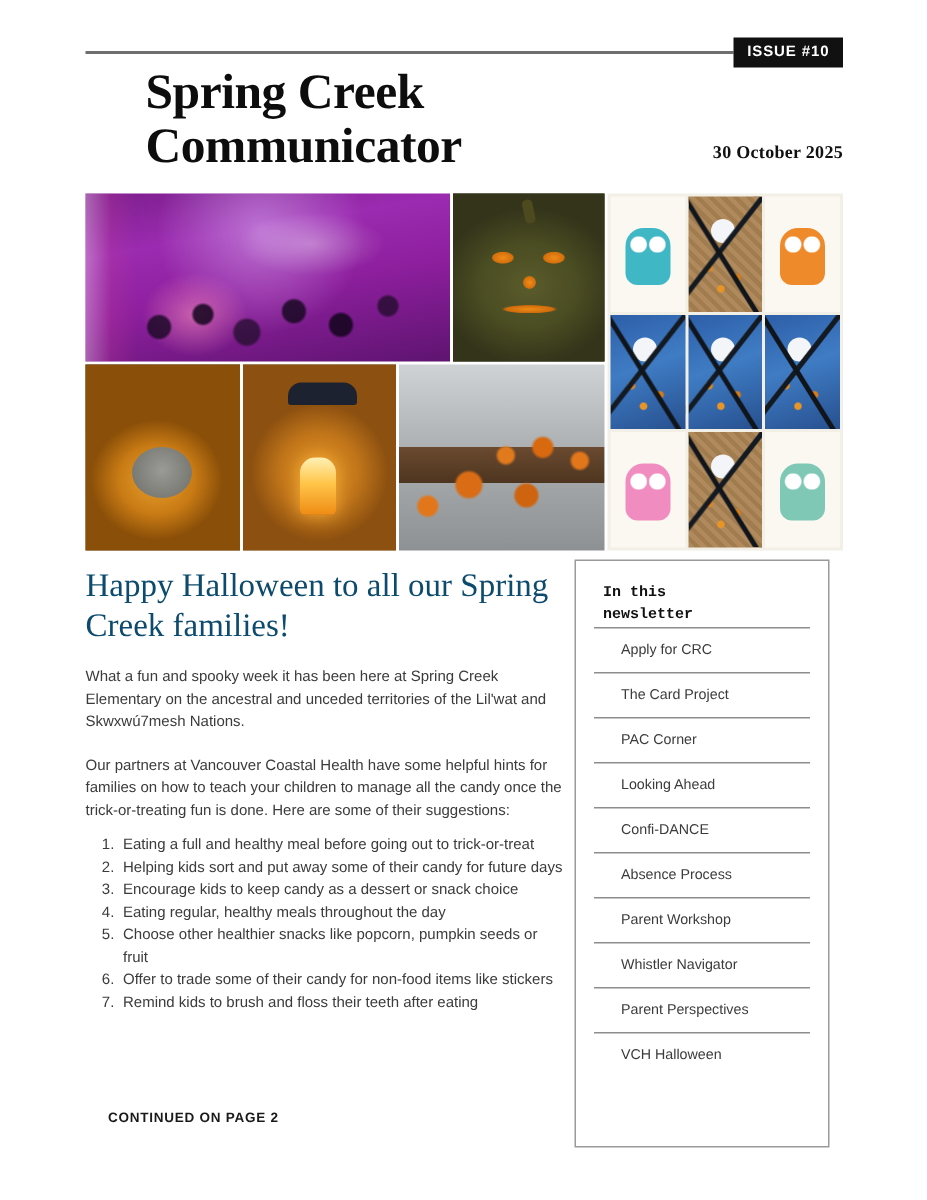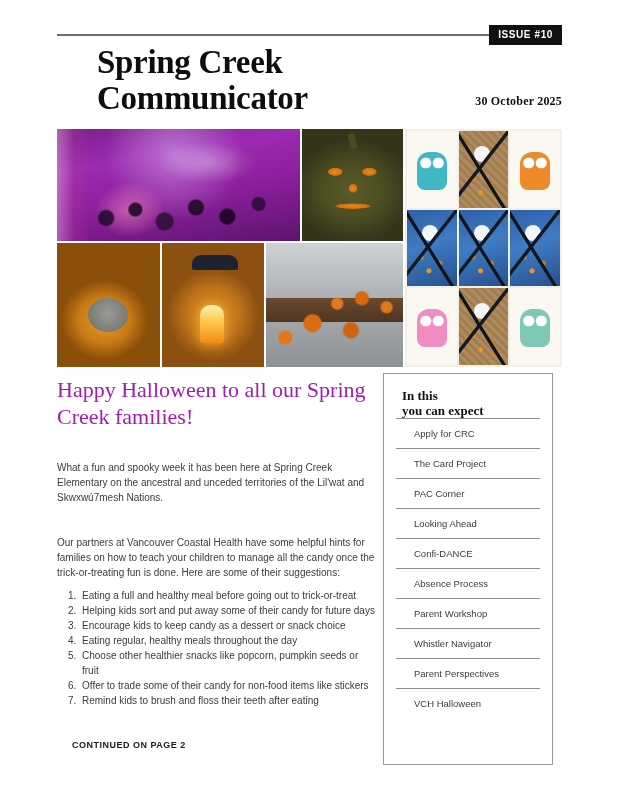--- a/index.html
+++ b/index.html
@@ -141,39 +141,39 @@
       radial-gradient(circle at 26% 50%, #111 2px, transparent 3px),
       radial-gradient(circle at 74% 50%, #111 2px, transparent 3px);
   }
   .m-teal { --mc:#3fb7c4; } .m-orange { --mc:#ef8a2b; }
   .m-pink { --mc:#f08cc0; } .m-green { --mc:#7fc8b6; }
 
   
   .article { position:absolute; left:57px; top:376px; width:320px; }
   .headline {
     font-family:"Liberation Serif", serif; font-size:22px; line-height:27px;
-    color:#a21caf; font-weight:normal;
+    color:#0c4a6e; font-weight:normal;
   }
   .body-p {
-    font-size:10px; line-height:15px; color:#3b3b3b; margin-top:30px;
+    font-size:10px; line-height:15px; color:#3b3b3b; margin-top:14px;
   }
   .tips { margin-top:8px; padding-left:22px; }
   .tips li { font-size:10px; line-height:15px; color:#3b3b3b; padding-left:3px; }
   .continued {
     position:absolute; left:72px; top:740px;
     font-size:9px; font-weight:bold; letter-spacing:0.5px; color:#1a1a1a;
   }
 
   
   .sidebar {
     position:absolute; left:383px; top:373px; width:170px; height:392px;
     border:1px solid #9a9a9a; background:#fff; padding:14px 0 0 0;
   }
   .sb-title {
-    font-family:Liberation Serif, serif; font-weight:bold; font-size:13px;
+    font-family:Liberation Mono, monospace; font-weight:bold; font-size:10px;
     line-height:15px; color:#111; padding:0 16px 0 18px;
   }
   .sb-list { margin-top:11px; }
   .sb-item {
     height:30px; display:flex; align-items:center;
     padding-left:18px; padding-right:10px;
     border-top:1px solid #8d8d8d;
     font-size:9.5px; color:#3b3b3b;
   }
   .sb-item:first-child { border-top:1px solid #8d8d8d; }
@@ -235,21 +235,21 @@
       <li>Choose other healthier snacks like popcorn, pumpkin seeds or fruit</li>
       <li>Offer to trade some of their candy for non-food items like stickers</li>
       <li>Remind kids to brush and floss their teeth after eating</li>
     </ol>
   </div>
   <div class="continued">CONTINUED ON PAGE 2</div>
 
   <div class="sidebar">
     <div class="sb-title">
       <div>In this</div>
-      <div>you can expect</div>
+      <div>newsletter</div>
     </div>
     <div class="sb-list sb-rail">
       <div class="sb-item">Apply for CRC</div>
       <div class="sb-item">The Card Project</div>
       <div class="sb-item">PAC Corner</div>
       <div class="sb-item">Looking Ahead</div>
       <div class="sb-item">Confi-DANCE</div>
       <div class="sb-item">Absence Process</div>
       <div class="sb-item">Parent Workshop</div>
       <div class="sb-item">Whistler Navigator</div>

